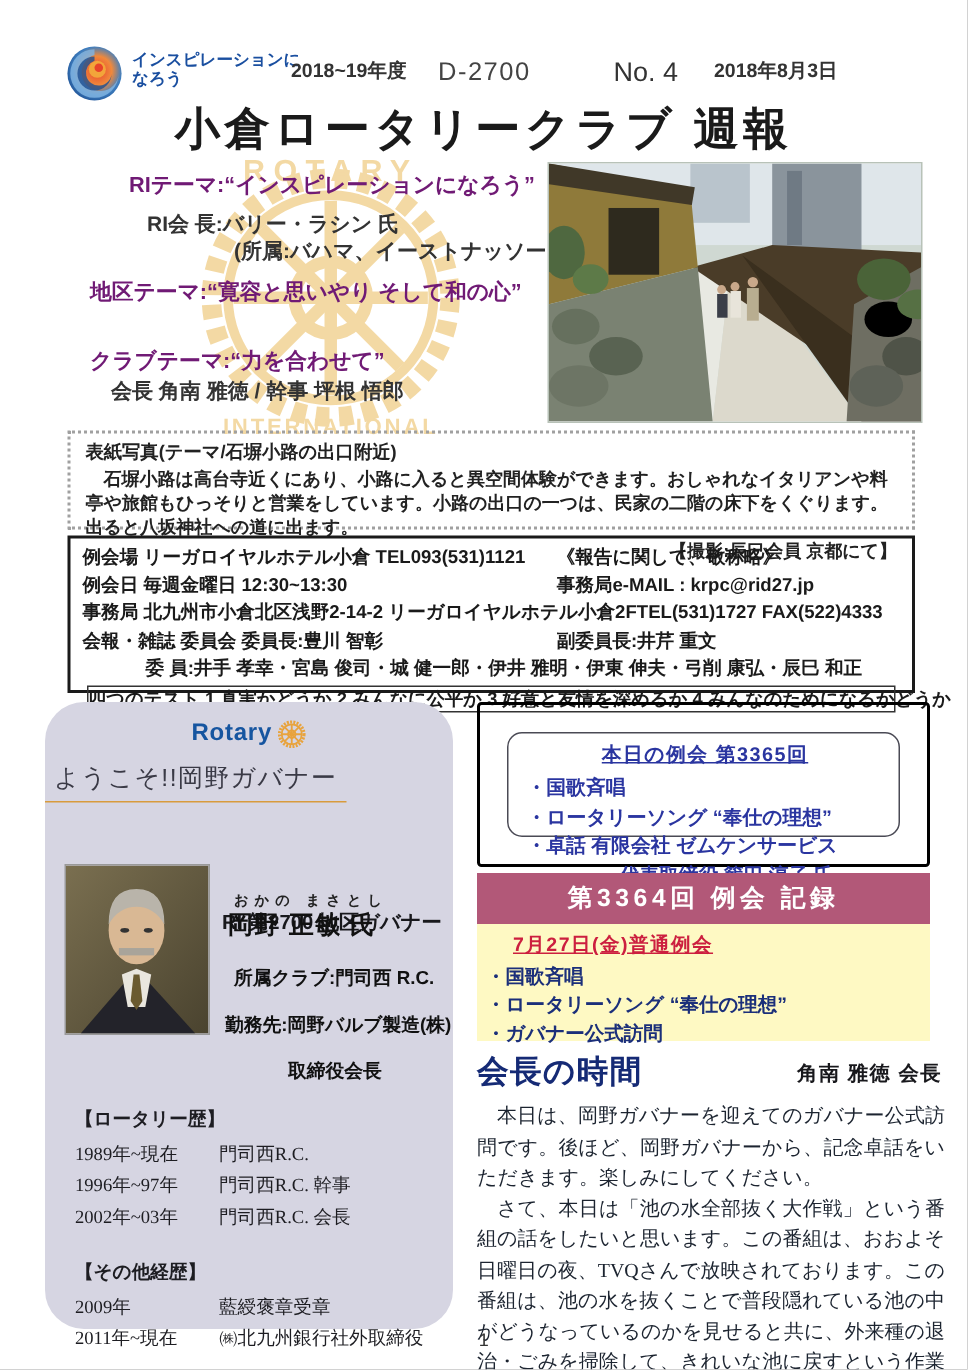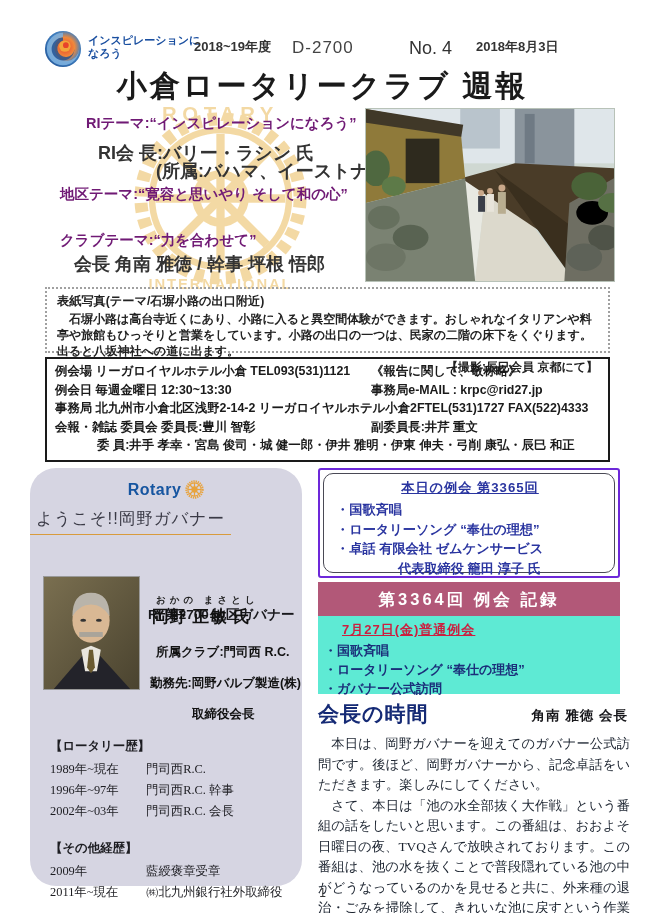--- a/index.html
+++ b/index.html
@@ -19,21 +19,21 @@
   .meta-issue { left:365px; font-size:18px; font-weight:normal; color:#333; }
   .meta-date { left:432px; font-size:13px; font-weight:bold; }
   .main-title { position:absolute; top:66px; left:0; width:100%; text-align:center;
     font-size:30px; font-weight:bold; color:#1a1a1a; letter-spacing:3px; }
 
   
   .theme-block { position:absolute; left:58px; top:112px; width:312px; height:168px; }
   .wheel-watermark { position:absolute; left:70px; top:-6px; width:185px; height:185px; opacity:0.5; }
   .tline { position:absolute; white-space:nowrap; color:#701a75; }
   .tline.bold { font-weight:bold; font-size:14.5px; }
-  .tline.norm { font-size:18px; font-weight:600; color:#333; }
+  .tline.norm { font-size:14px; font-weight:600; color:#333; }
   .t1 { left:28px; top:2px; }
   .t2 { left:40px; top:29px; }
   .t3 { left:98px; top:47px; }
   .t4 { left:2px;  top:73px; }
   .t5 { left:8px;  top:100px; }
   .t6 { left:2px;  top:119px; }
   .t7 { left:16px; top:140px; }
 
   
   .cover-photo { position:absolute; left:365px; top:108px; width:250px; height:174px;
@@ -77,32 +77,32 @@
   .hist { position:absolute; left:20px; width:240px; font-family:"Liberation Serif", serif;
     font-size:12.4px; color:#1d1d22; }
   .hist-title { font-weight:bold; margin-bottom:4px; }
   .hist-row { display:flex; line-height:21px; }
   .hist-row .hp { flex:0 0 96px; }
   .hist1 { top:270px; }
   .hist2 { top:372px; }
 
   
   .today-box { position:absolute; left:318px; top:468px; width:302px; height:110px;
-    border:2px solid #6d28d9; border-radius:3px; padding:3px; }
+    border:2px solid #000000; border-radius:3px; padding:18px; }
   .today-inner { width:100%; height:100%; border:1.5px solid #4a4a55; border-radius:10px;
     padding:5px 10px 0 12px; color:#2a35a0; font-size:13.2px; font-weight:bold; }
   .today-title { text-align:center; text-decoration:underline; margin-bottom:3px; letter-spacing:1px;}
   .today-item { line-height:19.5px; white-space:nowrap; }
   .today-item.indent { padding-left:62px; }
 
   .record-bar { position:absolute; left:318px; top:582px; width:302px; height:34px;
     background:#b25878; color:#ffffff; font-size:16.5px; font-weight:bold;
     text-align:center; line-height:34px; letter-spacing:3px; }
   .record-block { position:absolute; left:318px; top:616px; width:302px; height:78px;
-    background:#5eead4; padding:5px 10px 0 6px; }
+    background:#fef9c3; padding:5px 10px 0 6px; }
   .record-date { color:#cc1f3f; font-weight:bold; font-size:13px; text-decoration:underline;
     margin-left:18px; margin-bottom:2px; letter-spacing:1px; }
   .record-item { color:#1b2f7a; font-size:13px; font-weight:600; line-height:19px; white-space:nowrap; }
 
   .pt-head { position:absolute; left:318px; top:700px; width:310px; }
   .pt-title { display:inline-block; font-size:21px; font-weight:bold; color:#152a75; letter-spacing:1px;}
   .pt-author { float:right; margin-top:7px; font-size:13.5px; font-weight:bold; color:#18181c; letter-spacing:1px;}
   .pt-body { position:absolute; left:318px; top:734px; width:312px;
     font-family:"Liberation Serif", serif; font-size:13.3px; line-height:20.5px;
     color:#1c2430; text-align:justify; }
@@ -219,20 +219,21 @@
       <span class="l">事務局 北九州市小倉北区浅野2-14-2 リーガロイヤルホテル小倉2F</span>
       <span class="r">TEL(531)1727 FAX(522)4333</span>
     </div>
     <div class="irow">
       <span class="l">会報・雑誌 委員会 委員長:豊川 智彰</span>
       <span class="r">副委員長:井芹 重文</span>
     </div>
     <div class="irow irow5">
       <span>委 員:井手 孝幸・宮島 俊司・城 健一郎・伊井 雅明・伊東 伸夫・弓削 康弘・辰巳 和正</span>
     </div>
+    <div class="fourway">四つのテスト 1.真実かどうか 2.みんなに公平か 3.好意と友情を深めるか 4.みんなのためになるかどうか</div>
   </div>
 
   <div class="left-panel">
     <div class="rotary-line">
       <span class="rotary-word">Rotary</span><svg class="rotary-gear" viewBox="0 0 200 200">
         <g stroke="#e8a33d" fill="none">
           <circle cx="100" cy="100" r="86" stroke-width="22" stroke-dasharray="14 9"></circle>
           <circle cx="100" cy="100" r="70" stroke-width="12"></circle>
           <circle cx="100" cy="100" r="26" stroke-width="14"></circle>
           <g stroke-width="13">

